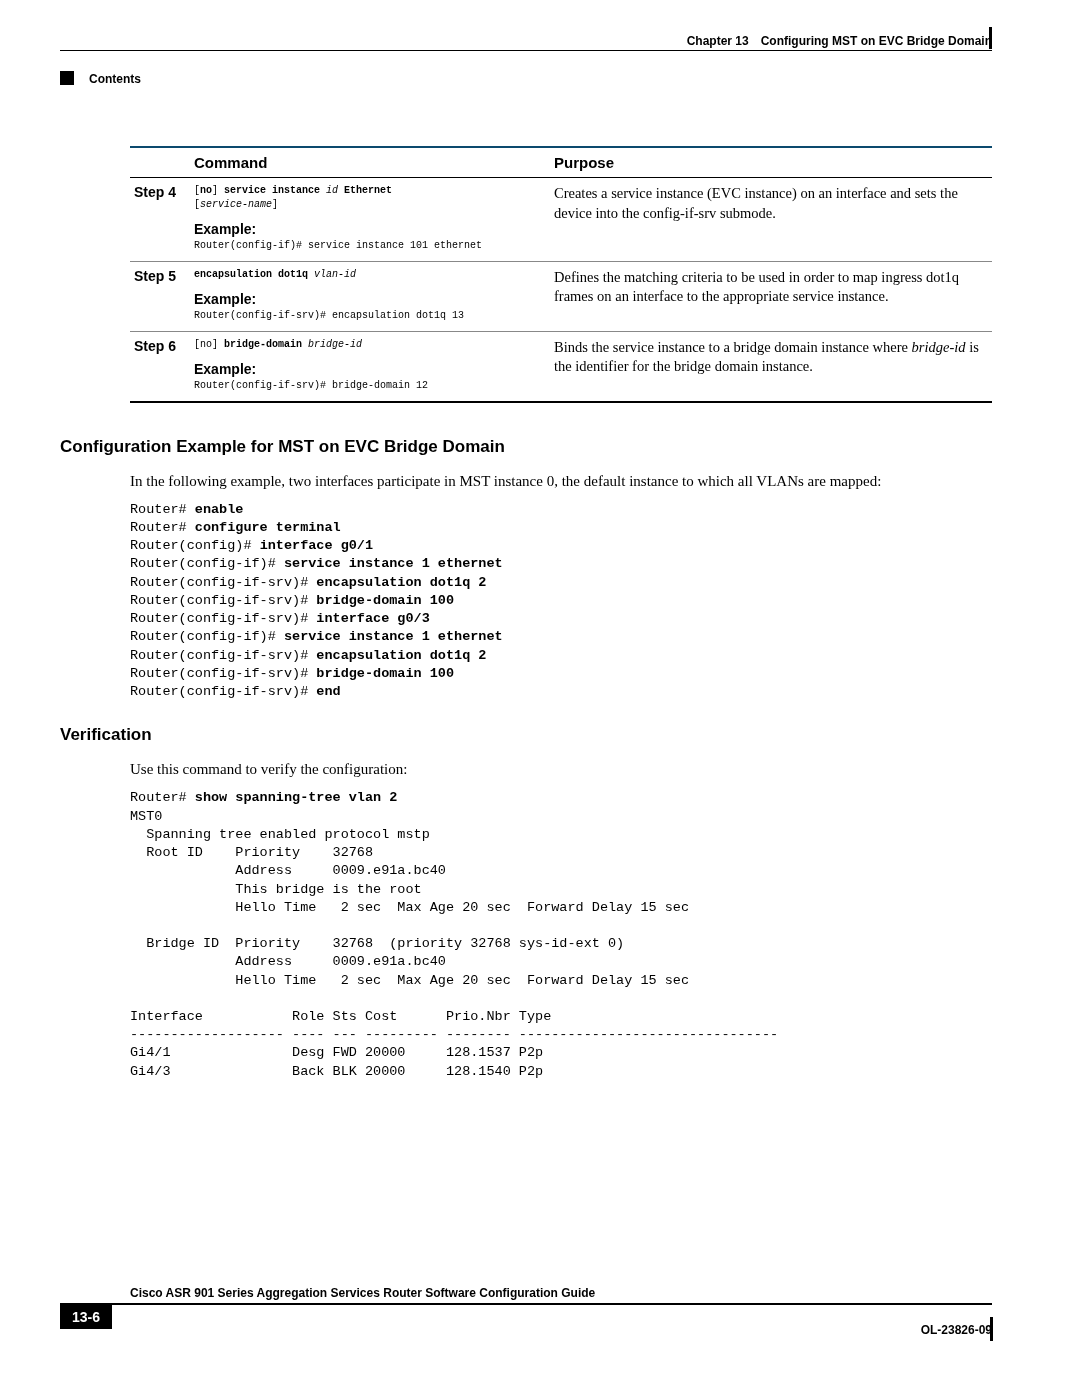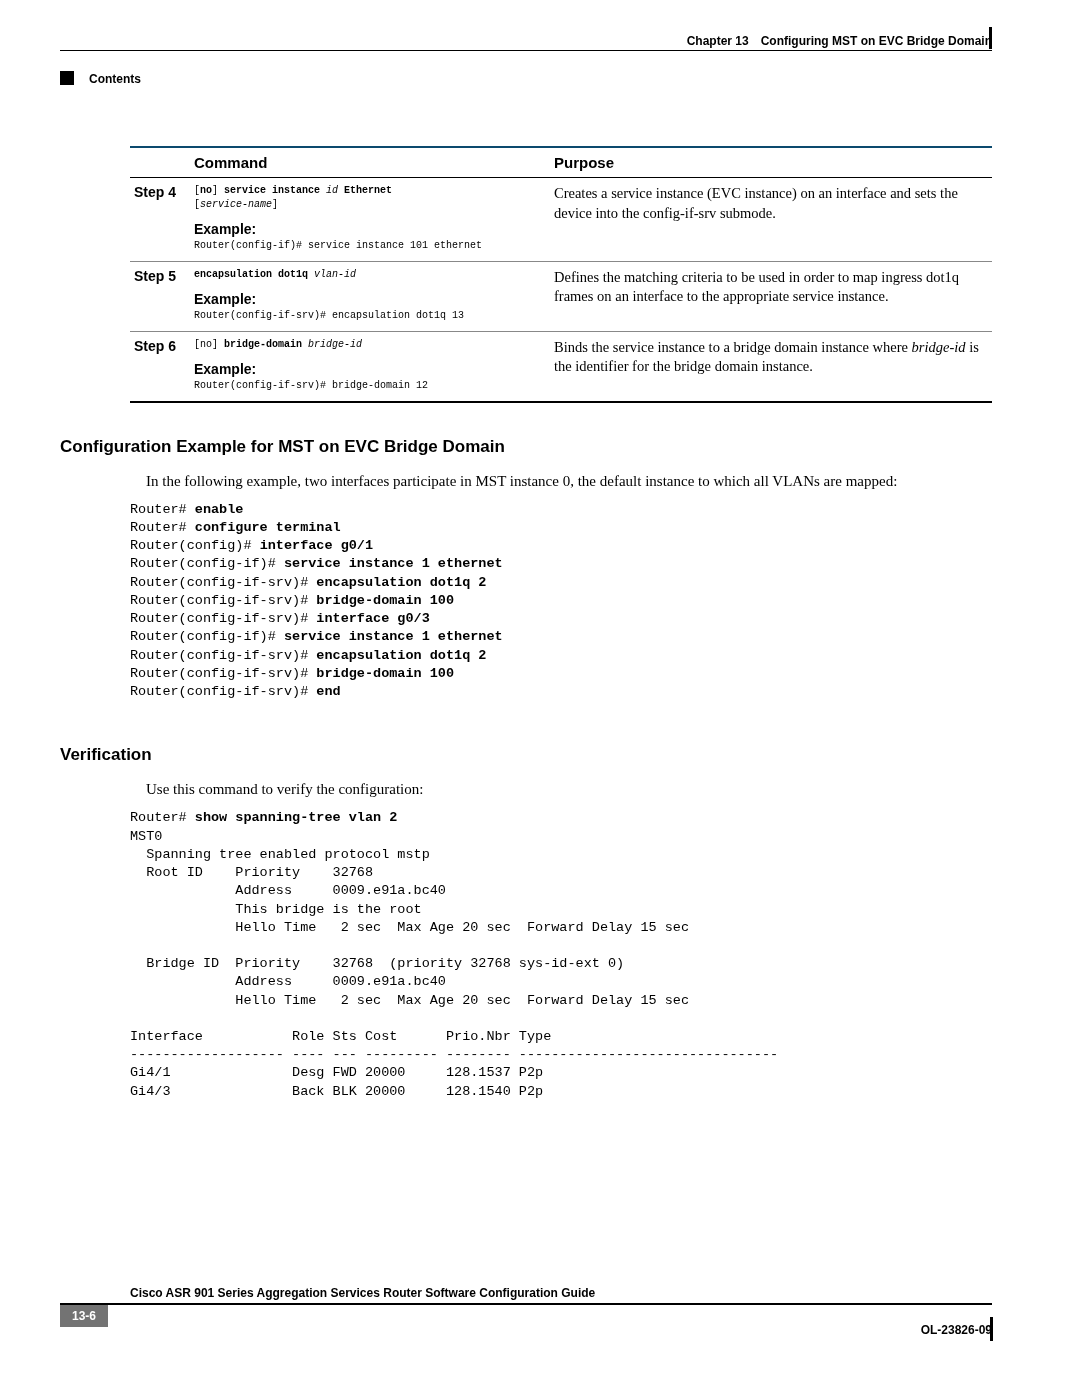--- a/index.html
+++ b/index.html
@@ -103,22 +103,22 @@
     margin: 10px 0 2px 0;
   }
   .purpose-text { line-height: 1.35; }
   .purpose-italic { font-style: italic; }
   h2.section-h {
     font-family: Arial, Helvetica, sans-serif;
     font-weight: bold;
     font-size: 17px;
     margin: 34px 0 14px -70px;
   }
-  h2.section-h.verify { margin-top: 44px; }
-  .para { line-height: 1.35; margin: 8px 16px; }
+  h2.section-h.verify { margin-top: 24px; }
+  .para { line-height: 1.35; margin: 8px 0; }
   pre.code-block {
     font-family: "Courier New", Courier, monospace;
     font-size: 13.5px;
     line-height: 1.35;
     white-space: pre;
     margin: 10px 0 0 0;
   }
   pre.code-block .b { font-weight: bold; }
   .footer {
     position: absolute;
@@ -133,25 +133,25 @@
     border-bottom: 2px solid #000;
     padding: 0 0 3px 70px;
   }
   .footer-row {
     display: flex;
     justify-content: space-between;
     align-items: flex-start;
     margin-top: 0;
   }
   .page-num-box {
-    background: #737373;
+    background: #000000;
     color: #fff;
     font-family: Arial, Helvetica, sans-serif;
     font-weight: bold;
-    font-size: 12px;
+    font-size: 14px;
     padding: 4px 12px;
   }
   .doc-id {
     font-family: Arial, Helvetica, sans-serif;
     font-weight: bold;
     font-size: 12px;
     padding-top: 18px;
   }
   .footer-right-marker {
     position: absolute;

